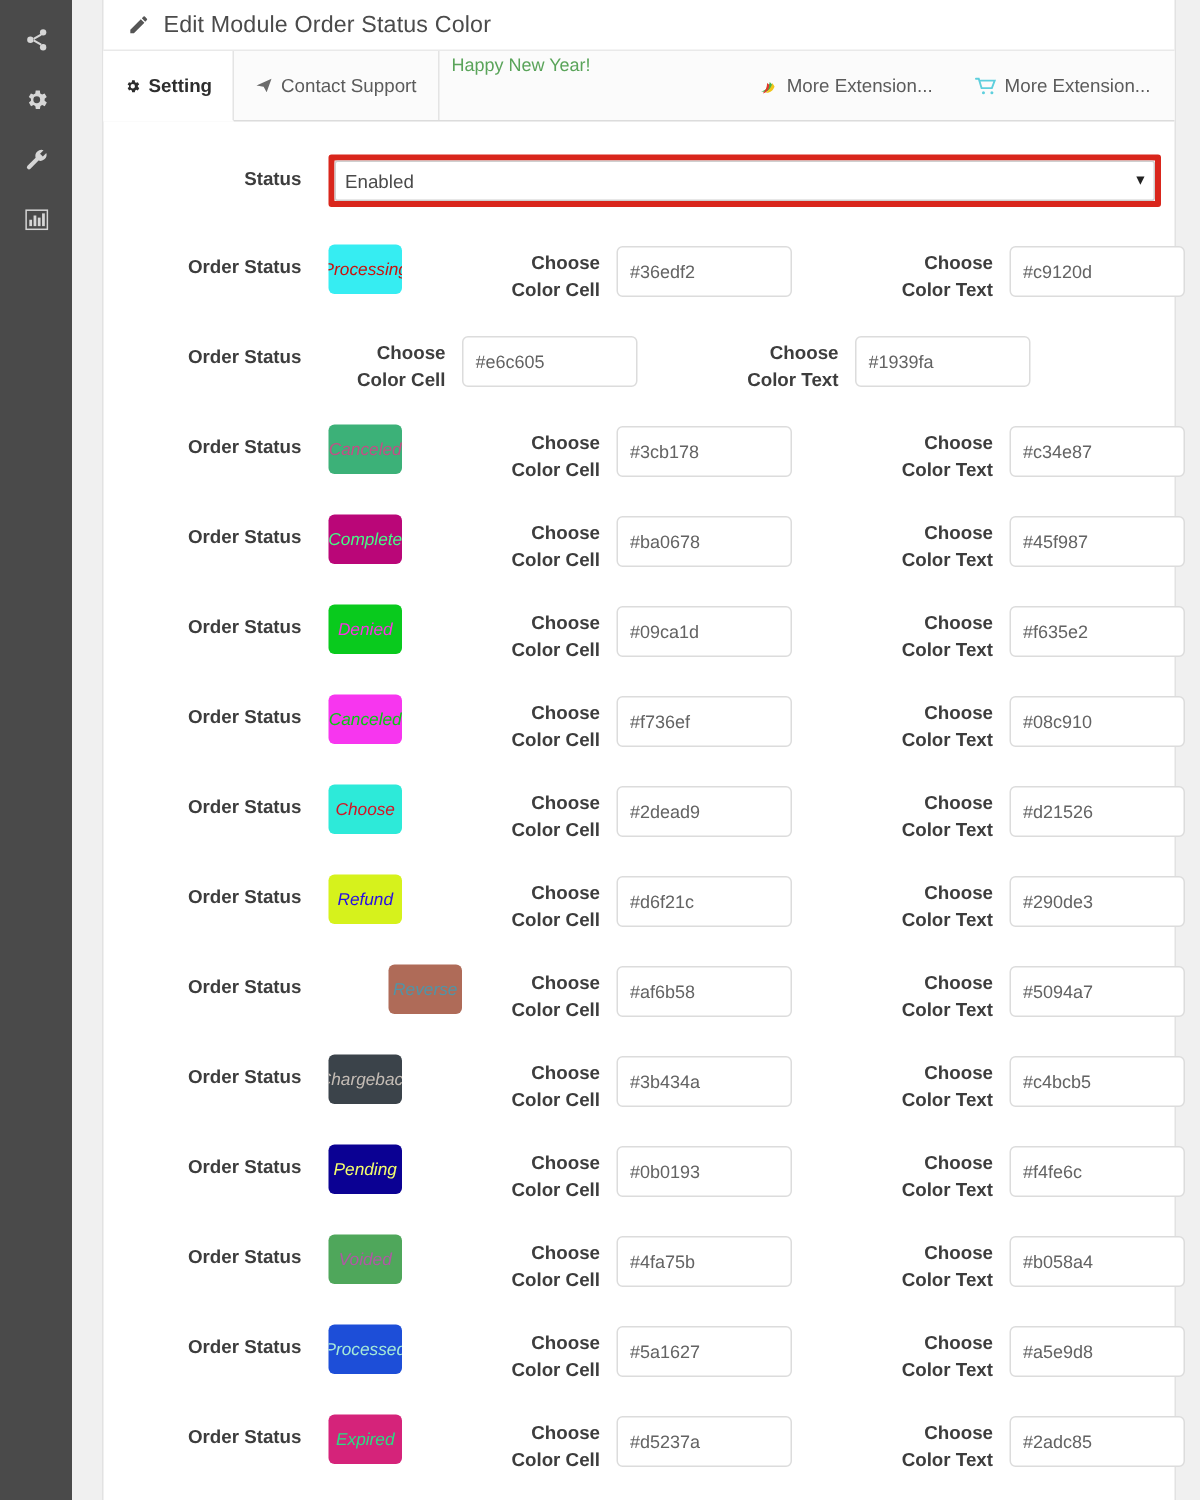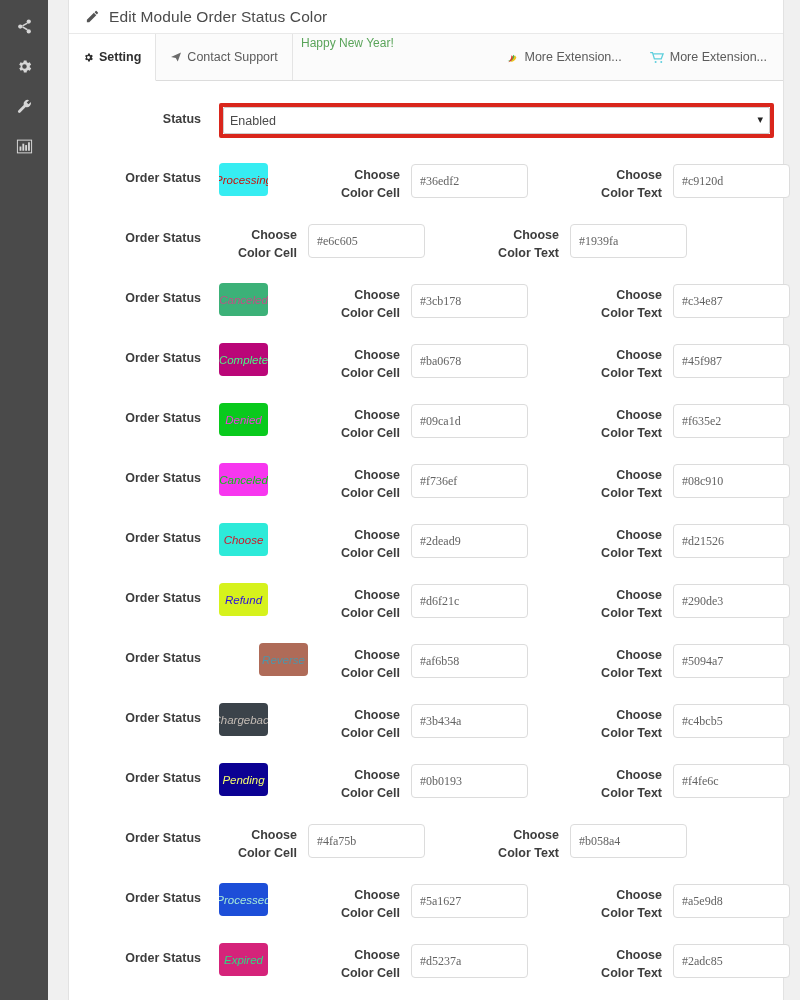--- a/index.html
+++ b/index.html
@@ -209,21 +209,21 @@
   }
   .hexfield {
     width: 117px;
     min-width: 117px;
     height: 32px;
     border: 1px solid #dcdcdc;
     border-radius: 4px;
     background: #fff;
     font-size: 12px;
     color: #636363;
-    font-family: Liberation Serif, serif;
+    font-family: Liberation Sans, sans-serif;
     padding: 16px 8px;
     margin-top: 5px;
   }
   .spacer-mid { width: 56px; min-width: 56px; }
 </style>
 </head>
 <body>
 
 <div id="app">
 
@@ -450,20 +450,23 @@
                 <div class="badge" style="background: rgb(11, 1, 147); color: rgb(244, 254, 108);">Pending</div>
               </div>
               <div class="choose-lbl">Choose Color Cell</div>
               <input class="hexfield" type="text" value="#0b0193" style="">
               <div class="spacer-mid"></div>
               <div class="choose-lbl">Choose Color Text</div>
               <input class="hexfield" type="text" value="#f4fe6c" style="">
             </div>
             <div class="form-row">
               <div class="os-label">Order Status</div>
+              <div class="badge-cell">
+                <div class="badge" style="background: rgb(79, 167, 91); color: rgb(176, 88, 164);">Voided</div>
+              </div>
               <div class="choose-lbl">Choose Color Cell</div>
               <input class="hexfield" type="text" value="#4fa75b" style="">
               <div class="spacer-mid"></div>
               <div class="choose-lbl">Choose Color Text</div>
               <input class="hexfield" type="text" value="#b058a4" style="">
             </div>
             <div class="form-row">
               <div class="os-label">Order Status</div>
               <div class="badge-cell">
                 <div class="badge" style="background: #1d4ed8; color: rgb(165, 233, 216);">Processed</div>

